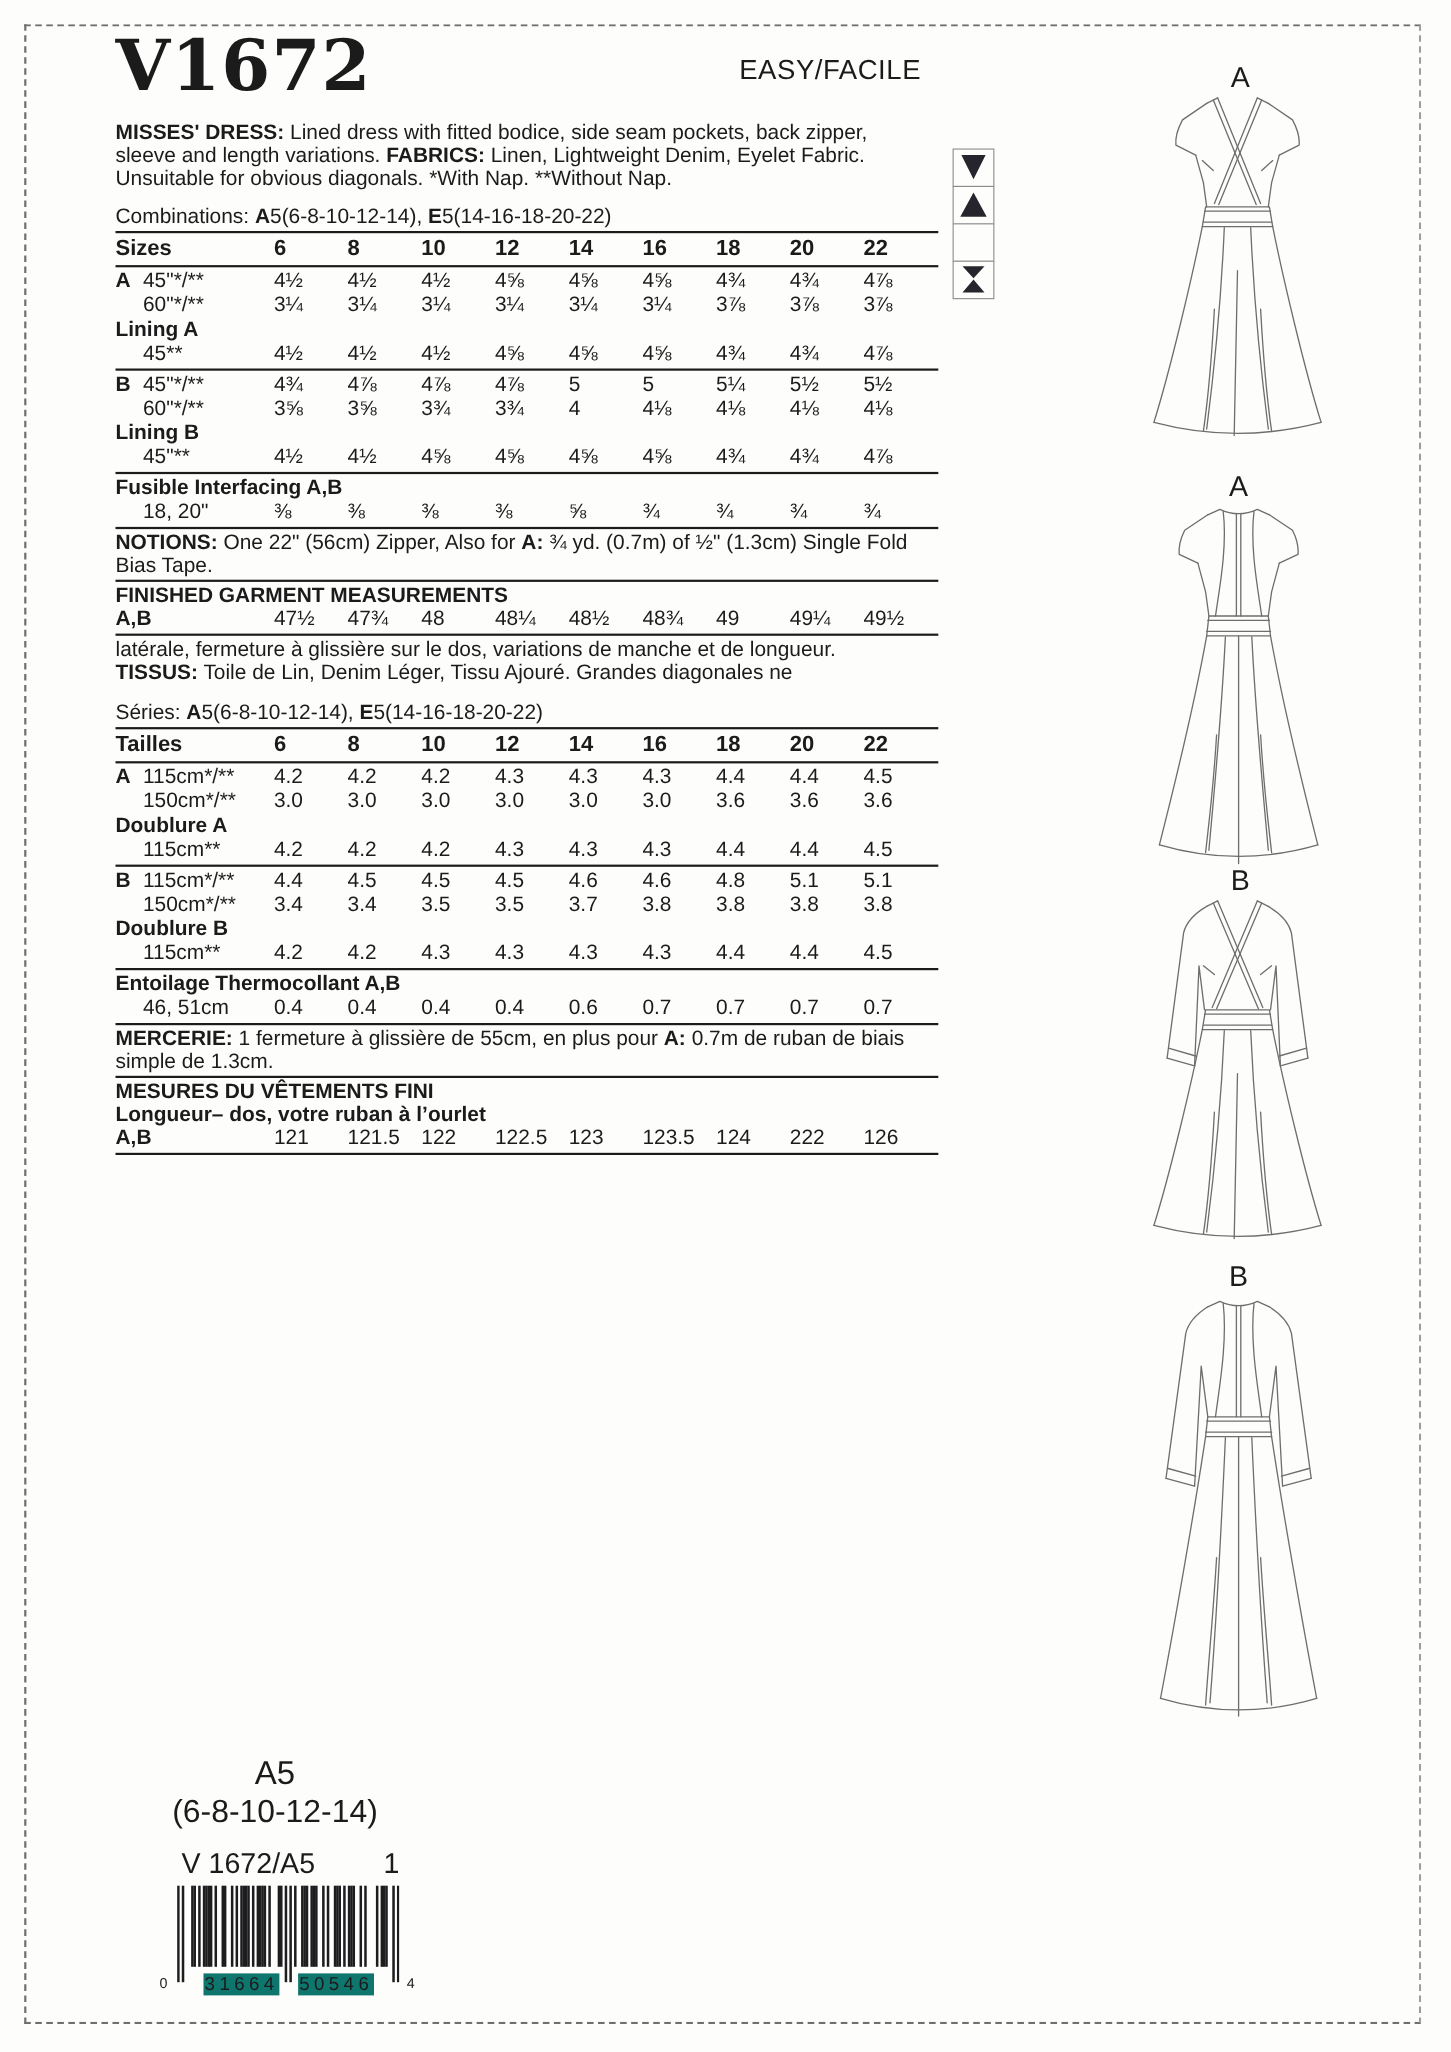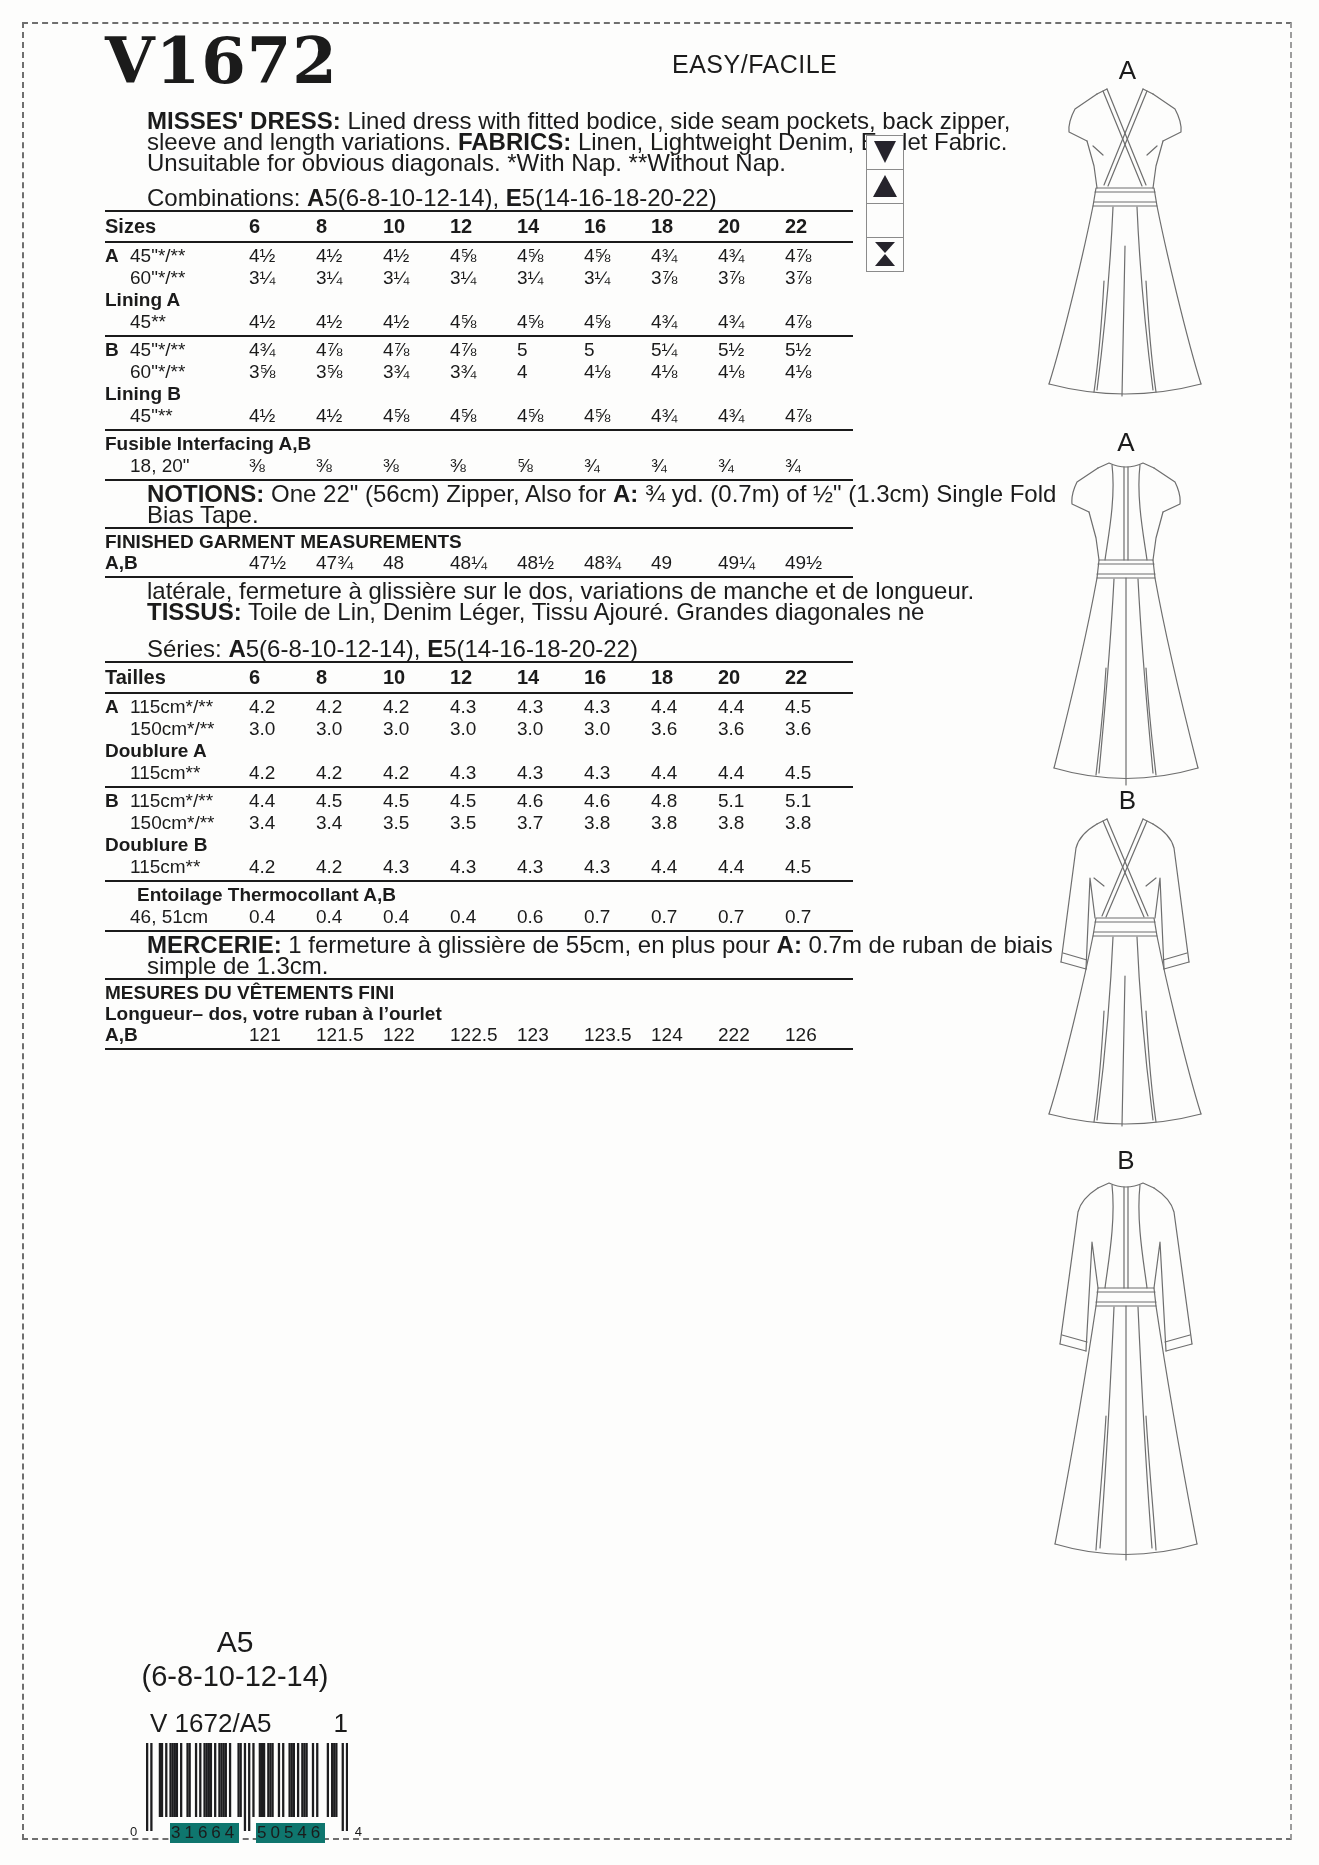--- a/index.html
+++ b/index.html
@@ -4,38 +4,38 @@
 <style>
   html,body{margin:0;padding:0;background:#ffffff;}
   .page{position:relative;width:1319px;height:1865px;background:#fdfdfc;
         font-family:"Liberation Sans",sans-serif;color:#1b1b1b;overflow:hidden;}
   .cutline{position:absolute;left:22px;top:22px;width:1266px;height:1814px;
         border:2px dashed #6f6f6f;border-right-color:#9d9d9d;pointer-events:none;}
   .main{position:absolute;left:105px;top:26px;width:760px;}
   .brand{font-family:"DejaVu Serif","Liberation Serif",serif;font-weight:700;
         font-size:64px;line-height:70px;letter-spacing:1px;margin-bottom:14px;}
   .difficulty{position:absolute;left:672px;top:50px;font-size:25px;letter-spacing:.5px;}
-  .para{font-size:24px;line-height:21px;margin-left:42px;}
+  .para{font-size:19px;line-height:21px;}
   .tline{white-space:nowrap;}
   .b{font-weight:bold;} .gap14{height:14px;} .gap16{height:16px;}
   .rule{border-top:2px solid #1b1b1b;margin:2px 0;width:748px;}
   .trow{display:grid;grid-template-columns:144px repeat(9,67px);
         font-size:19px;line-height:22px;align-items:end;}
   .trow.header{font-size:20px;line-height:25px;}
   .cell{white-space:nowrap;}
   .cell.lbl .pfx{display:inline-block;width:25px;font-weight:bold;}
   .h{font-weight:bold;font-size:19px;line-height:21px;}
   
   .illu{position:absolute;}
   .illu .lab{text-align:center;font-size:26px;line-height:28px;margin-bottom:2px;}
   .illu svg{display:block;}
   .napkey{position:absolute;left:866px;top:136px;width:38px;}
   .napbox{width:36px;height:33px;border:1px solid #8b8b8b;margin-top:-1px;background:#fdfdfc;}
   
-  .footer{position:absolute;left:104px;top:1596px;width:262px;font-size:19px;margin-top:29px;}
+  .footer{position:absolute;left:119px;top:1596px;width:262px;font-size:19px;}
   .view-code{text-align:center;font-size:30px;line-height:34px;}
   .view-sizes{text-align:center;font-size:29px;line-height:34px;}
   .sku-line{margin-top:16px;padding-left:46px;padding-right:18px;display:flex;
         justify-content:space-between;font-size:26px;line-height:28px;}
   .barcode-wrap{position:relative;margin-left:42px;margin-top:6px;width:202px;height:96px;}
   .bc-digit{position:absolute;font-size:13px;}
   .bc-group{position:absolute;bottom:-4px;font-size:17px;letter-spacing:4px;
         background:#0f766e;padding:0 1px;}
 </style>
 </head>
@@ -290,21 +290,21 @@
           <div class="cell">4.3</div>
           <div class="cell">4.3</div>
           <div class="cell">4.3</div>
           <div class="cell">4.3</div>
           <div class="cell">4.4</div>
           <div class="cell">4.4</div>
           <div class="cell">4.5</div>
         </div>
         <div class="rule"></div>
         <div class="trow">
-          <div class="cell b" style="grid-column: 1 / -1; margin-left: 32px;">Entoilage Thermocollant A,B</div>
+          <div class="cell b" style="grid-column: 1 / -1;">Entoilage Thermocollant A,B</div>
         </div>
         <div class="trow">
           <div class="cell lbl"><span class="pfx"></span><span>46, 51cm</span></div>
           <div class="cell">0.4</div>
           <div class="cell">0.4</div>
           <div class="cell">0.4</div>
           <div class="cell">0.4</div>
           <div class="cell">0.6</div>
           <div class="cell">0.7</div>
           <div class="cell">0.7</div>

